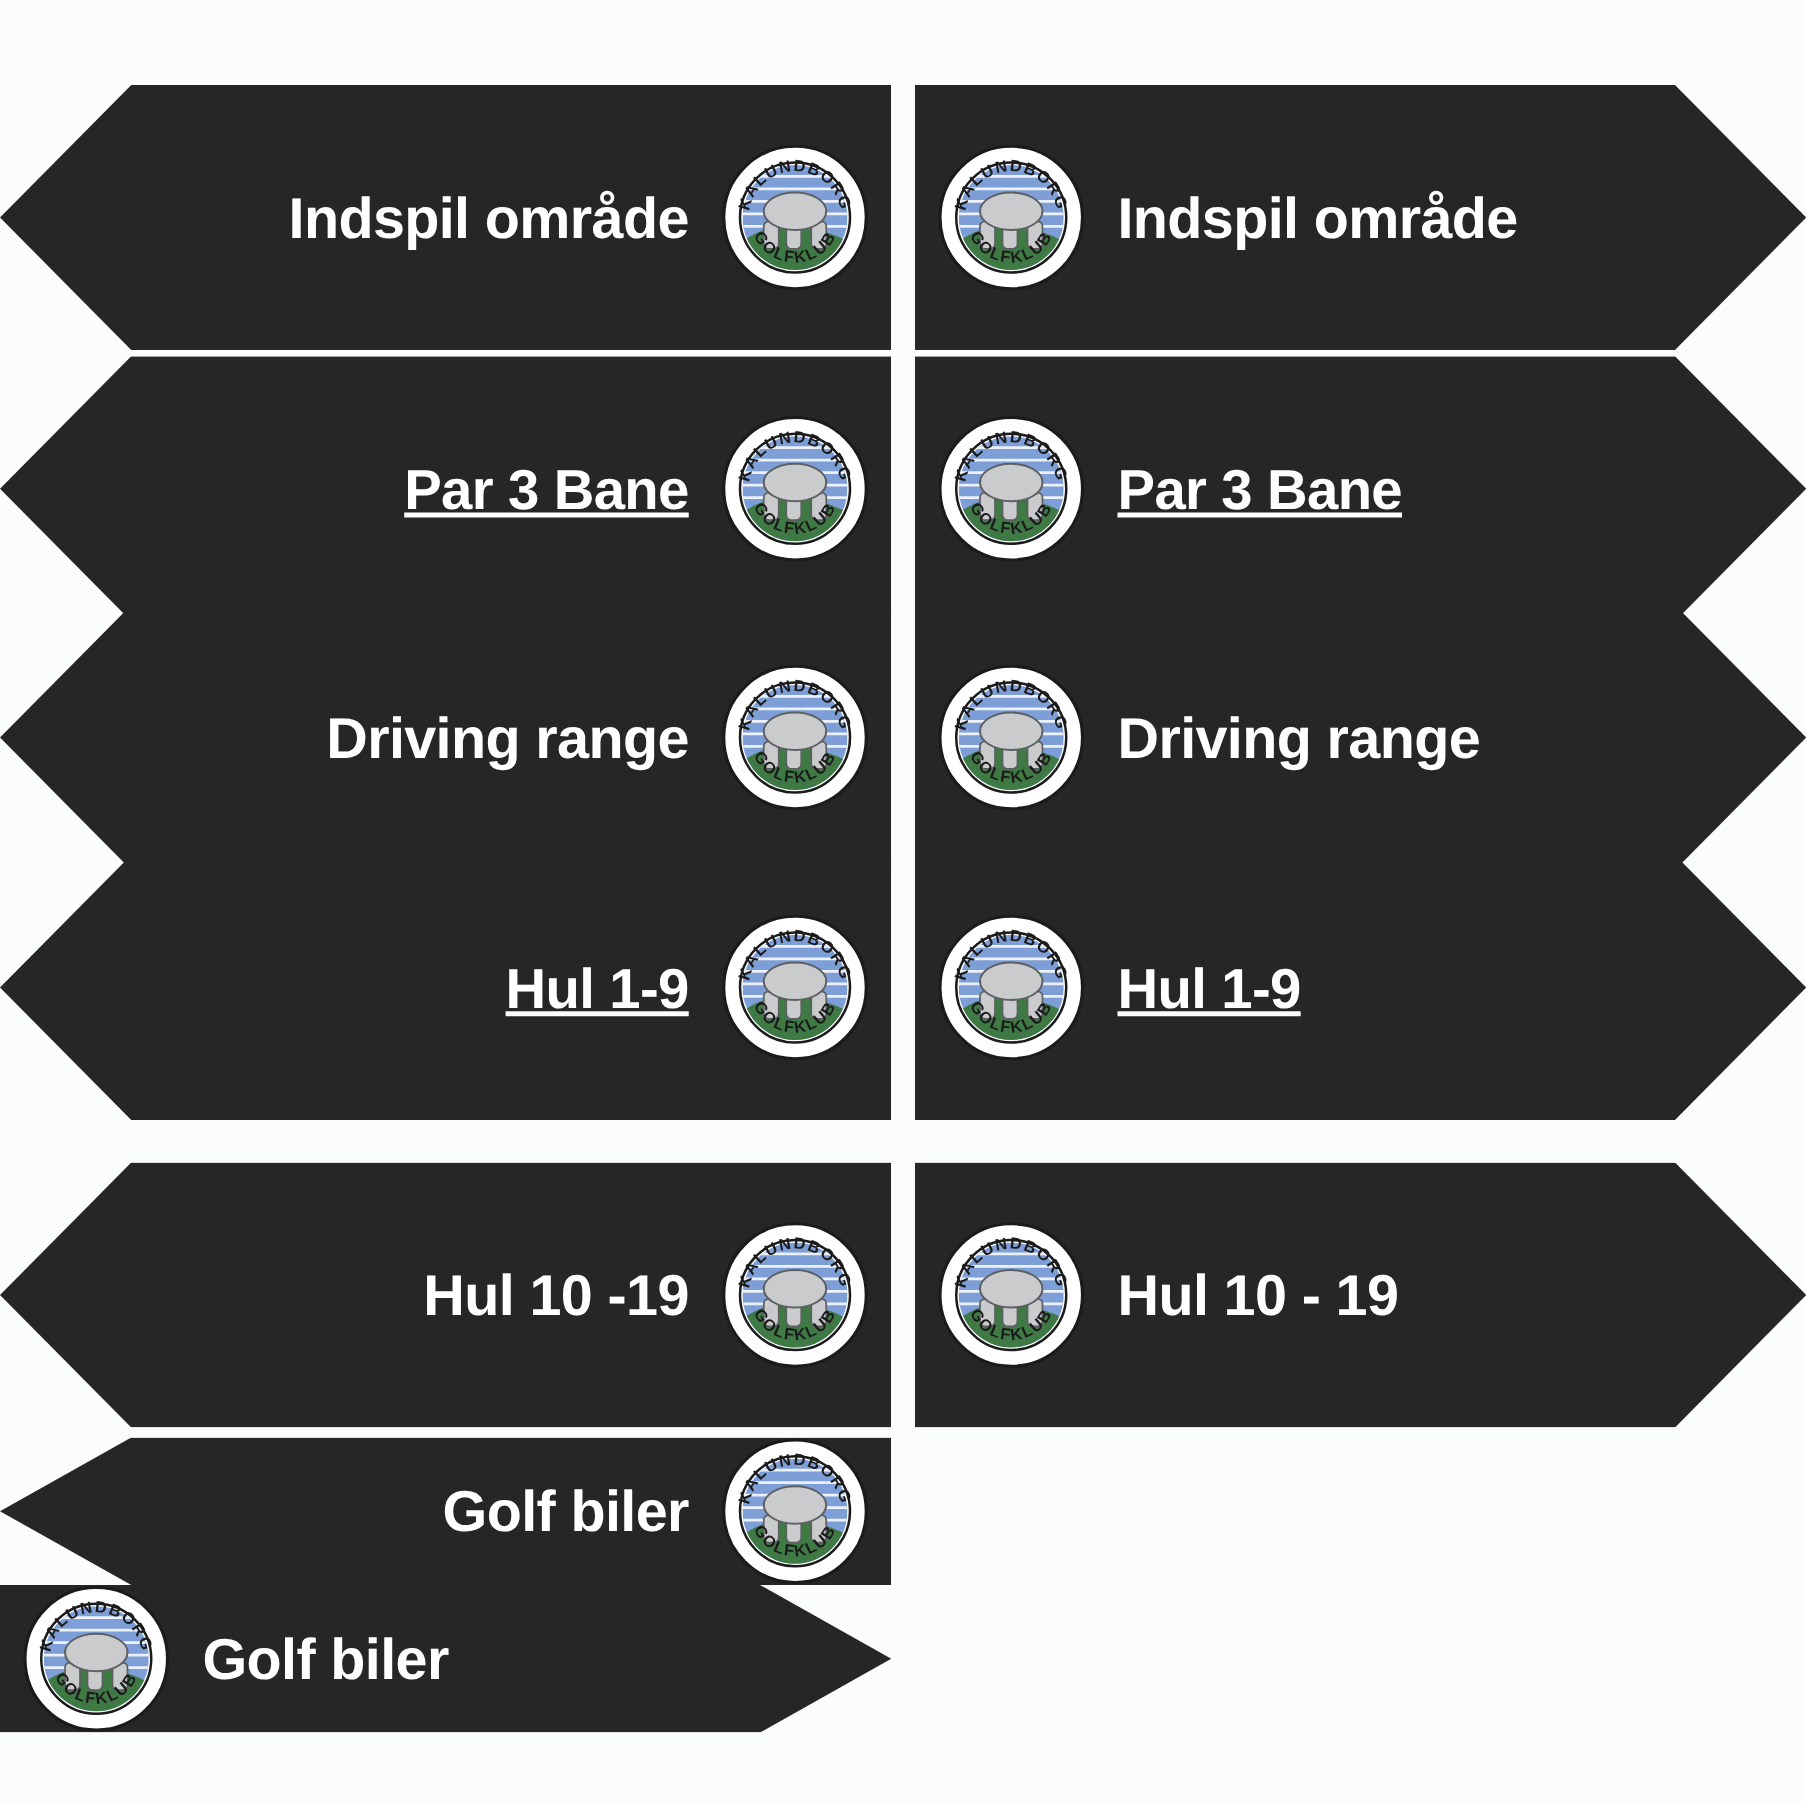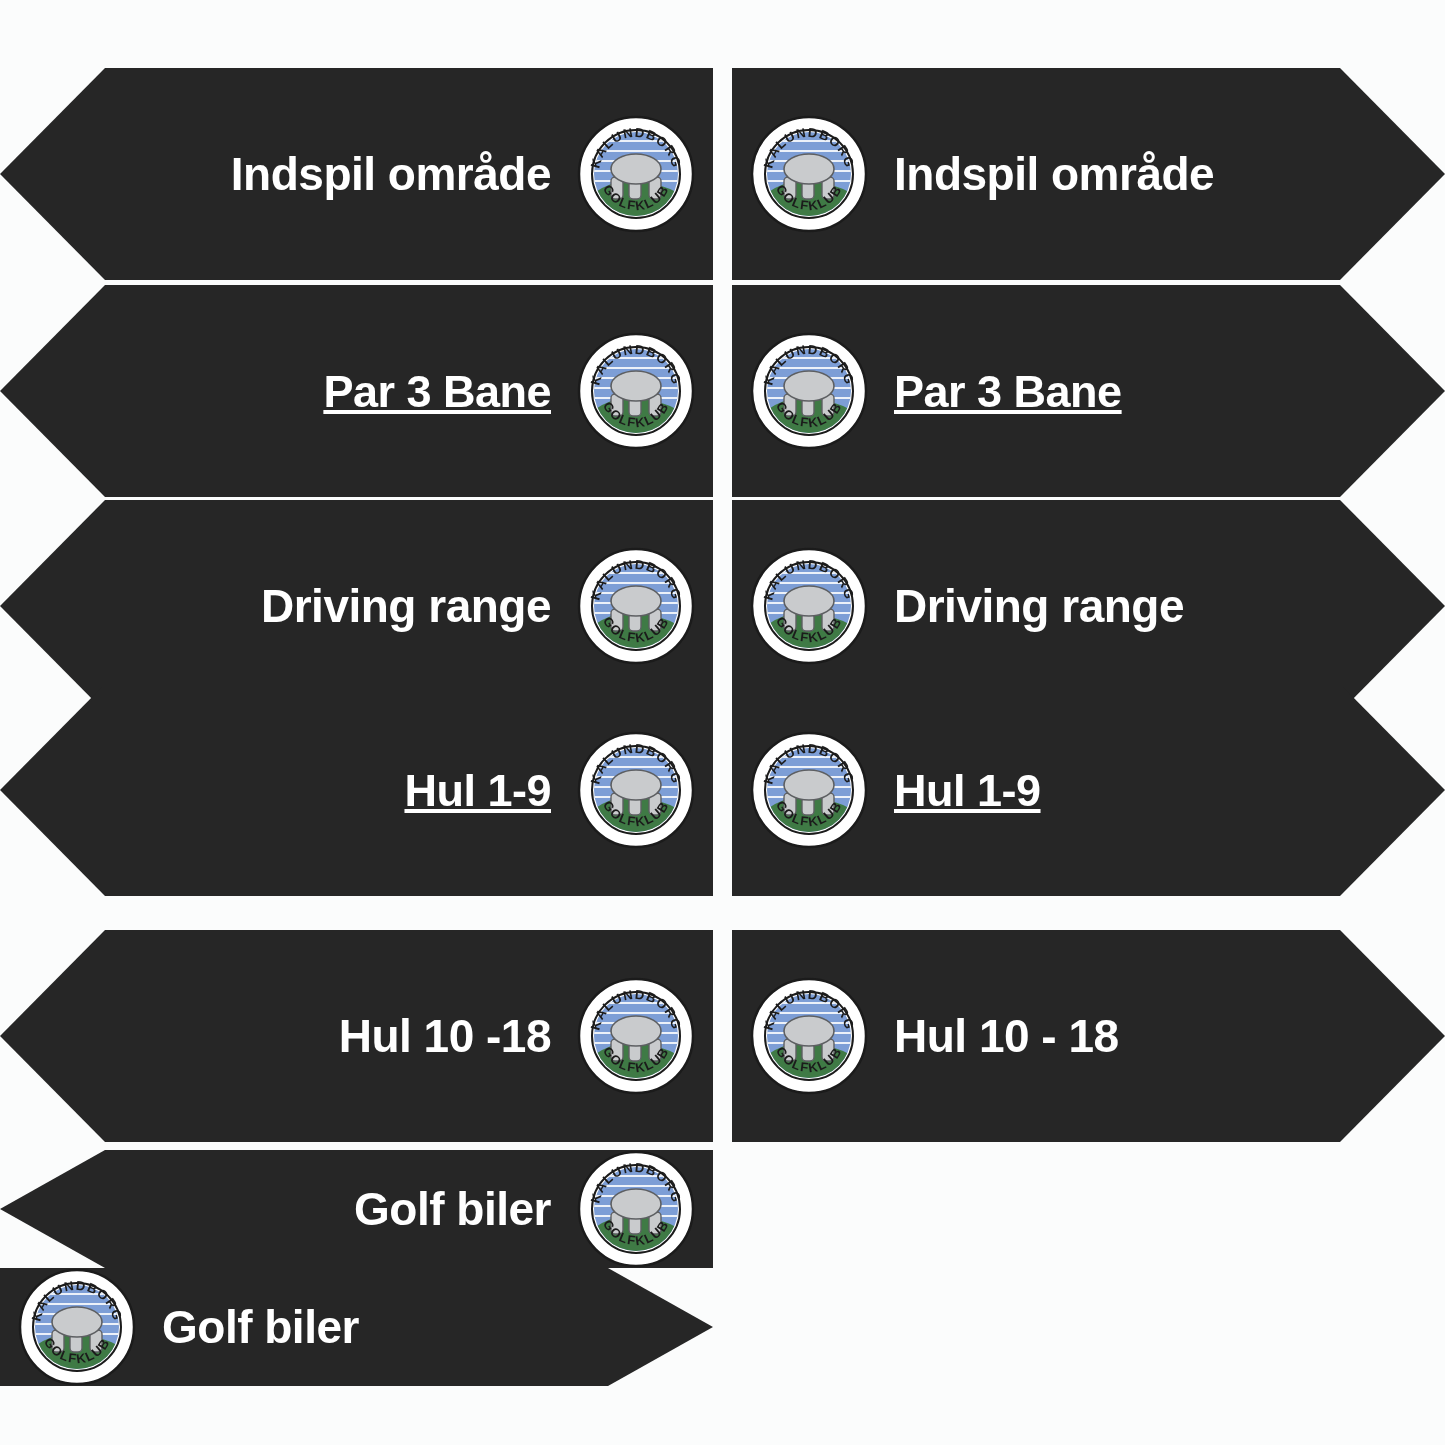--- a/index.html
+++ b/index.html
@@ -76,21 +76,21 @@
     width: 118px;
     height: 118px;
     flex: 0 0 118px;
     position: relative;
   }
   .logo svg { display: block; width: 118px; height: 118px; }
 
   
   .r0 { top: 68px; }
   .r1 { top: 285px; }
-  .r2 { top: 500px; align-items: flex-end; }
+  .r2 { top: 484px; align-items: flex-end; }
   .r3 { top: 684px; }
   .r4 { top: 930px; }
   .r5 { top: 1150px; flex-direction: column; }
 
   
   .row.r1 .sign-label,
   .row.r3 .sign-label { font-size: 45px; text-decoration: underline; }
 </style>
 </head>
 <body>
@@ -384,21 +384,21 @@
             <textPath href="#b7" startOffset="50%" text-anchor="middle">GOLFKLUB</textPath>
           </text>
         </svg>
       </span>
       <span class="sign-label">Hul 1-9</span>
     </div>
   </div>
 
   <div class="row r4">
     <div class="sign left">
-      <span class="sign-label">Hul 10 -18</span>
+      <span class="sign-label">Hul 10 -19</span>
       <span class="logo">
         <svg viewBox="0 0 118 118" aria-hidden="true">
           <circle cx="59" cy="59" r="57" fill="#ffffff" stroke="#1b1b1b" stroke-width="2.5"></circle>
           <circle cx="59" cy="59" r="44" fill="#ffffff" stroke="#1b1b1b" stroke-width="2"></circle>
           <clipPath id="c8">
               <circle cx="59" cy="59" r="42"></circle>
             </clipPath>
           <g clip-path="url(#c8)">
             <rect x="17" y="17" width="84" height="84" fill="#7d9ed6"></rect>
             <g stroke="#ffffff" stroke-width="2.2" opacity="0.85">
@@ -451,21 +451,21 @@
           <path id="t9" d="M 59 59 m -37 0 a 37 37 0 0 1 74 0" fill="none"></path>
           <text font-family="'Liberation Sans', sans-serif" font-size="13" font-weight="bold" fill="#1b1b1b" letter-spacing="1.2">
             <textPath href="#t9" startOffset="50%" text-anchor="middle">KALUNDBORG</textPath>
           </text>
           <path id="b9" d="M 59 59 m -36 0 a 36 36 0 0 0 72 0" fill="none"></path>
           <text font-family="'Liberation Sans', sans-serif" font-size="13" font-weight="bold" fill="#1b1b1b" letter-spacing="1.4">
             <textPath href="#b9" startOffset="50%" text-anchor="middle">GOLFKLUB</textPath>
           </text>
         </svg>
       </span>
-      <span class="sign-label">Hul 10 - 18</span>
+      <span class="sign-label">Hul 10 - 19</span>
     </div>
   </div>
 
   <div class="row r5">
     <div class="sign left">
       <span class="sign-label">Golf biler</span>
       <span class="logo">
         <svg viewBox="0 0 118 118" aria-hidden="true">
           <circle cx="59" cy="59" r="57" fill="#ffffff" stroke="#1b1b1b" stroke-width="2.5"></circle>
           <circle cx="59" cy="59" r="44" fill="#ffffff" stroke="#1b1b1b" stroke-width="2"></circle>

